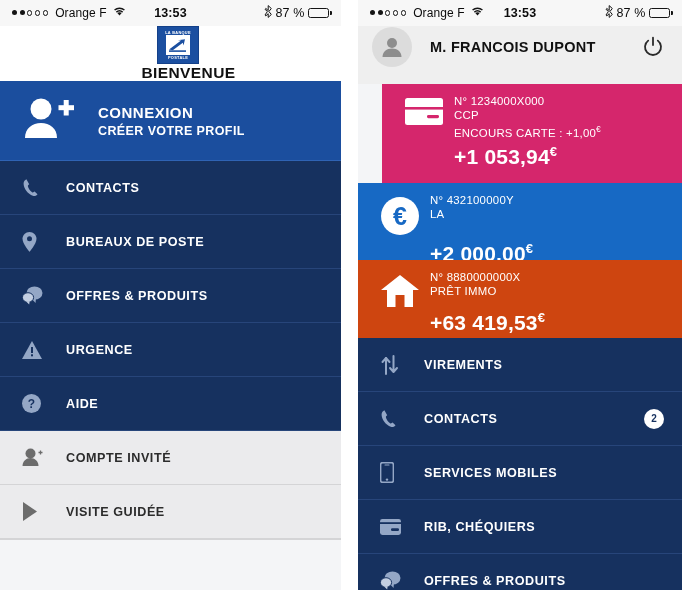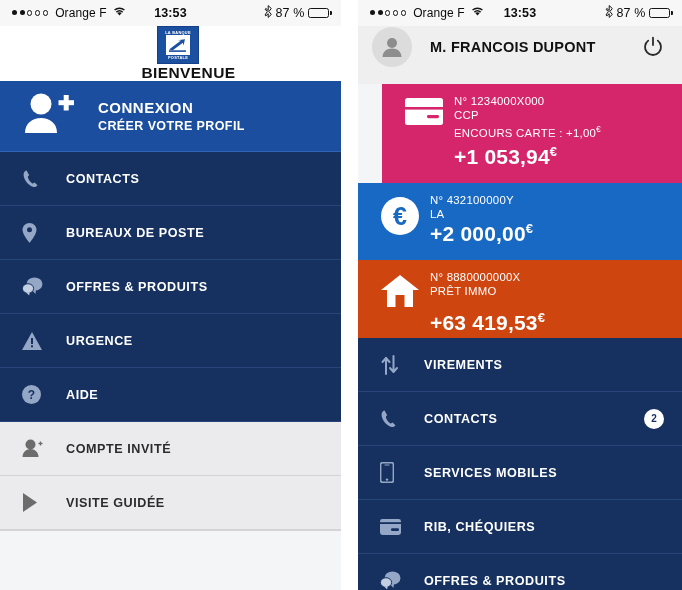--- a/index.html
+++ b/index.html
@@ -45,21 +45,21 @@
   }
   .lp-logo .t{color:#fff;font-size:3.9px;font-weight:bold;letter-spacing:.3px;}
   .lp-logo .glyph{
     width:24px;height:20px;background:#fff;display:flex;align-items:center;justify-content:center;
   }
   .lp-logo .glyph svg{display:block;}
   .lheader-title{font-size:15.5px;font-weight:bold;color:#111;letter-spacing:.4px;margin-left:21px;}
 
   
   .connexion{
-    background:#1b4e9e;height:71px;display:flex;align-items:center;padding-left:22px;
+    background:#1b4e9e;height:80px;display:flex;align-items:center;padding-left:22px;
     box-sizing:border-box;border-bottom:1px solid #2f63b4;
   }
   .conn-texts{margin-left:22px;}
   .conn-t1{color:#fff;font-size:15px;font-weight:bold;letter-spacing:.5px;}
   .conn-t2{color:#fff;font-size:12.5px;font-weight:bold;letter-spacing:.4px;margin-top:3px;}
   .row{
     display:flex;align-items:center;height:54px;box-sizing:border-box;
     padding-left:22px;position:relative;
   }
   .row.navy{background:#16315f;border-bottom:1px solid #27457a;}
@@ -315,21 +315,21 @@
     <div class="card card-blue">
       <span class="cico">
         <svg width="38" height="38" viewBox="0 0 38 38">
             <circle cx="19" cy="19" r="19" fill="#ffffff"></circle>
             <text x="19" y="27.5" font-family="Liberation Sans, sans-serif" font-size="25" font-weight="bold" fill="#1769c4" text-anchor="middle">€</text>
           </svg>
       </span>
       <div class="cbody">
         <div class="c-line">N° 432100000Y</div>
         <div class="c-line">LA</div>
-        <div class="c-amount" style="margin-top:0"><span>+2 000,00</span><span class="cur">€</span></div>
+        <div class="c-amount" style="margin-top:20px"><span>+2 000,00</span><span class="cur">€</span></div>
       </div>
     </div>
 
     <div class="card card-orange">
       <span class="cico">
         <svg width="40" height="34" viewBox="0 0 40 34">
             <path d="M20 1 39 16h-6v17H7V16H1z" fill="#ffffff"></path>
             <rect x="15.5" y="21" width="9" height="12" fill="#ce4510"></rect>
           </svg>
       </span>

